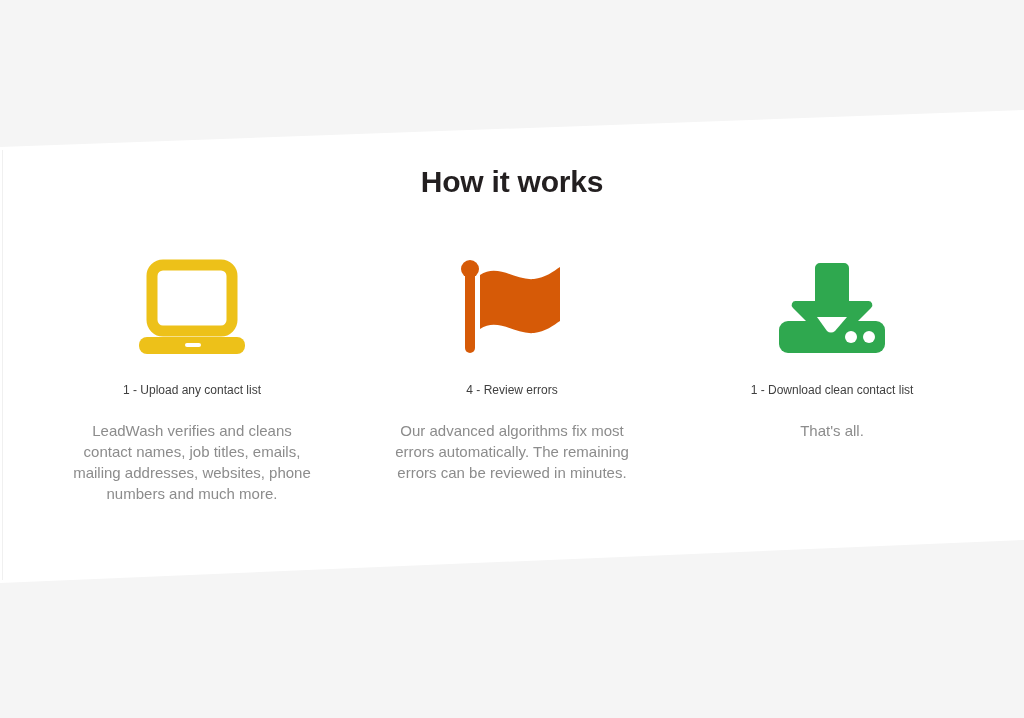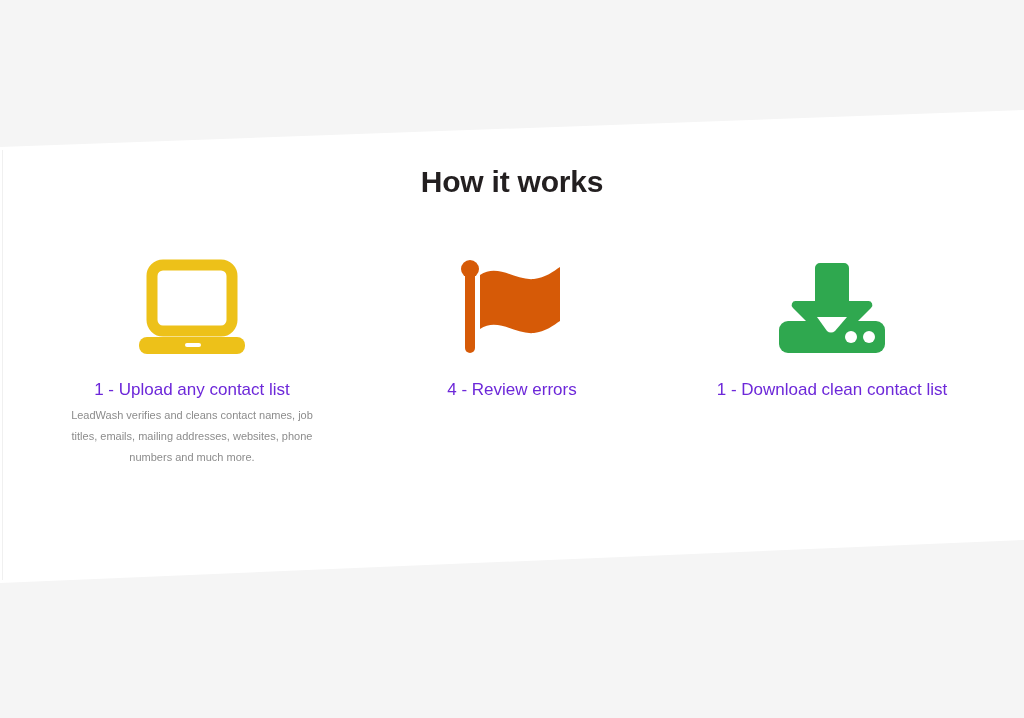--- a/index.html
+++ b/index.html
@@ -80,30 +80,30 @@
   }
 
   .icon-box {
     height: 118px;
     display: flex;
     align-items: center;
     justify-content: center;
   }
 
   .step-title {
-    font-size: 17px;
-    color: #6d28d9;
+    font-size: 12px;
+    color: #404040;
     margin-top: 14px;
     line-height: 20px;
   }
   .step-desc {
-    font-size: 11px;
+    font-size: 15px;
     color: #8c8c8c;
     line-height: 21px;
-    margin-top: 5px;
+    margin-top: 20px;
     padding: 0 36px;
   }
   .col-3 .step-desc {
     padding: 0 20px;
   }
 </style>
 </head>
 <body>
 
 <div class="band-wrap">
@@ -137,20 +137,21 @@
           <path d="M27 16
                    C 45 4, 63 22, 81 20
                    C 92 19, 101 12, 107 8
                    L 107 62
                    C 101 66, 92 73, 81 74
                    C 63 76, 45 58, 27 70
                    Z" fill="#d65a07"></path>
         </svg>
       </div>
       <div class="step-title">4 - Review errors</div>
+      <div class="step-desc">Our advanced algorithms fix most errors automatically. The remaining errors can be reviewed in minutes.</div>
     </div>
 
     <div class="col col-3">
       <div class="icon-box">
         <svg width="110" height="96" viewBox="0 0 110 96">
           <path d="M43 4
                    L 67 4
                    A 5 5 0 0 1 72 9
                    L 72 42
                    L 91 42
@@ -162,16 +163,17 @@
                    L 38 42
                    L 38 9
                    A 5 5 0 0 1 43 4 Z" fill="#2fa84f"></path>
           <rect x="2" y="62" width="106" height="32" rx="9" ry="9" fill="#2fa84f"></rect>
           <path d="M40 58 L 70 58 L 58 72 A 6 6 0 0 1 50 72 Z" fill="#ffffff"></path>
           <circle cx="74" cy="78" r="6" fill="#ffffff"></circle>
           <circle cx="92" cy="78" r="6" fill="#ffffff"></circle>
         </svg>
       </div>
       <div class="step-title">1 - Download clean contact list</div>
+      <div class="step-desc">That's all.</div>
     </div>
 
   </div>
 </div>
 
 </body></html>

